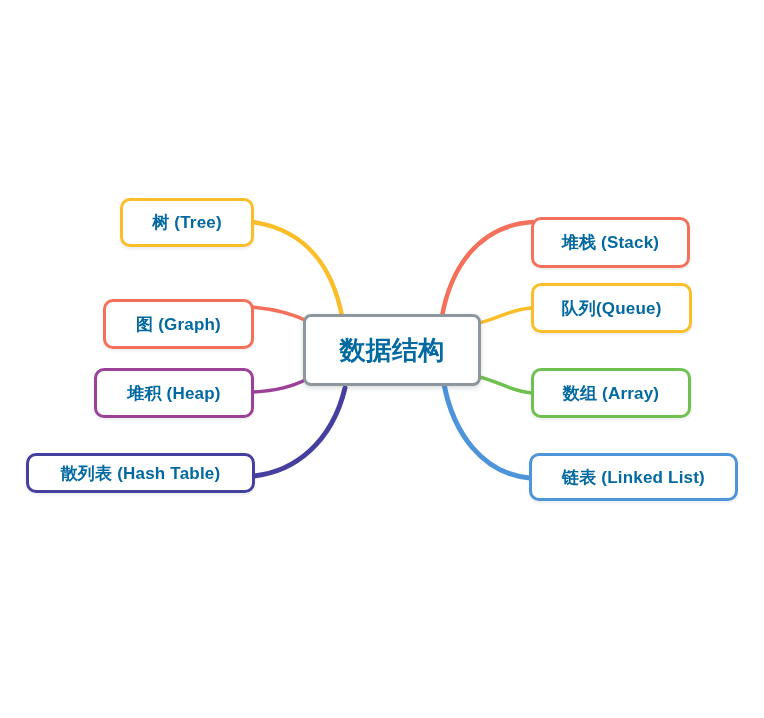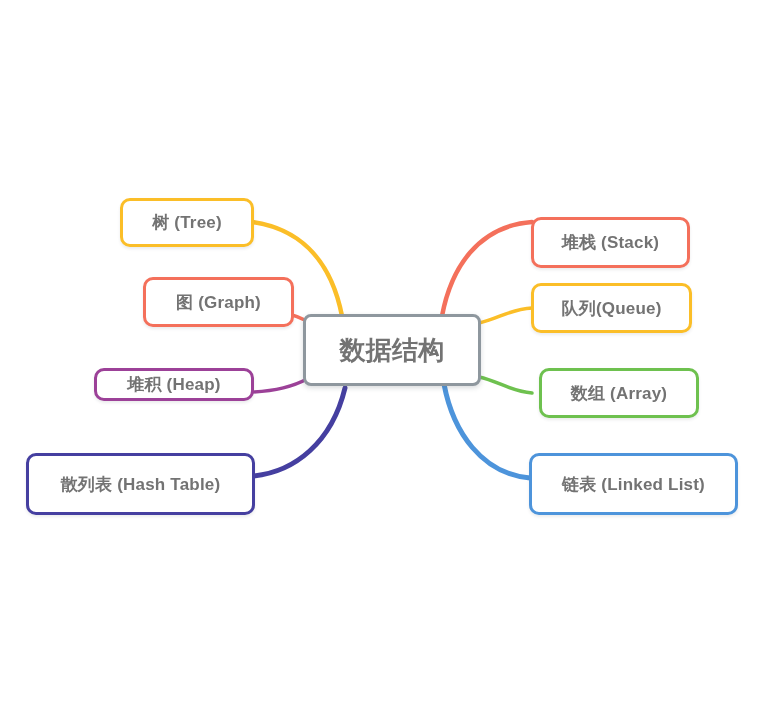--- a/index.html
+++ b/index.html
@@ -22,42 +22,42 @@
     z-index: 2;
     box-sizing: border-box;
     background: #ffffff;
     border: 3px solid #ccc;
     border-radius: 10px;
     display: flex;
     align-items: center;
     justify-content: center;
     font-size: 17px;
     font-weight: 600;
-    color: #737373;
+    color: #0369a1;
     letter-spacing: 0.2px;
     box-shadow: 0 2px 3px rgba(60,70,80,0.10);
     cursor: default;
     white-space: nowrap;
   }
   .node-root {
     left: 303px; top: 314px; width: 178px; height: 72px;
     font-size: 26px;
     font-weight: 700;
     border-width: 3px;
     border-radius: 8px;
     box-shadow: 0 2px 5px rgba(80,90,100,0.22);
   }
   .node-tree   { left: 120px; top: 198px; width: 134px; height: 49px; }
-  .node-graph  { left: 103px; top: 277px; width: 151px; height: 50px; margin-left: 40px; }
-  .node-heap   { left:  94px; top: 368px; width: 160px; height: 33px; }
-  .node-hash   { left:  26px; top: 453px; width: 229px; height: 62px; }
+  .node-graph  { left: 103px; top: 299px; width: 151px; height: 50px; }
+  .node-heap   { left:  94px; top: 368px; width: 160px; height: 50px; }
+  .node-hash   { left:  26px; top: 453px; width: 229px; height: 40px; }
   .node-stack  { left: 531px; top: 197px; width: 159px; height: 51px; margin-top: 20px; }
   .node-queue  { left: 531px; top: 283px; width: 161px; height: 50px; }
   .node-array  { left: 531px; top: 368px; width: 160px; height: 50px; }
-  .node-linked { left: 529px; top: 453px; width: 209px; height: 62px; }
+  .node-linked { left: 529px; top: 453px; width: 209px; height: 48px; }
 </style>
 </head>
 <body>
 
 <div class="canvas">
 
   <svg class="branches" viewBox="0 0 764 718" fill="none" xmlns="http://www.w3.org/2000/svg">
     <path d="M 252 222 C 295 228, 330 255, 342 316" stroke-width="4.5" stroke-linecap="round" stroke="#FBBE28"></path>
     <path d="M 252 307 C 275 309, 293 314, 307 321" stroke-width="3.5" stroke-linecap="round" stroke="#F4705B"></path>
     <path d="M 252 392 C 276 391, 294 386, 307 379" stroke-width="3.5" stroke-linecap="round" stroke="#9C4198"></path>
@@ -89,21 +89,21 @@
   </div>
 
   <div class="node node-stack" style="border-color: rgb(244, 112, 91);">
     <span>堆栈 (Stack)</span>
   </div>
 
   <div class="node node-queue" style="border-color: rgb(251, 190, 40);">
     <span>队列(Queue)</span>
   </div>
 
-  <div class="node node-array" style="border-color: rgb(110, 193, 79); margin-left: 8px;">
+  <div class="node node-array" style="border-color: rgb(110, 193, 79);">
     <span>数组 (Array)</span>
   </div>
 
   <div class="node node-linked" style="border-color: rgb(77, 148, 219);">
     <span>链表 (Linked List)</span>
   </div>
 
 </div>
 
 </body></html>

